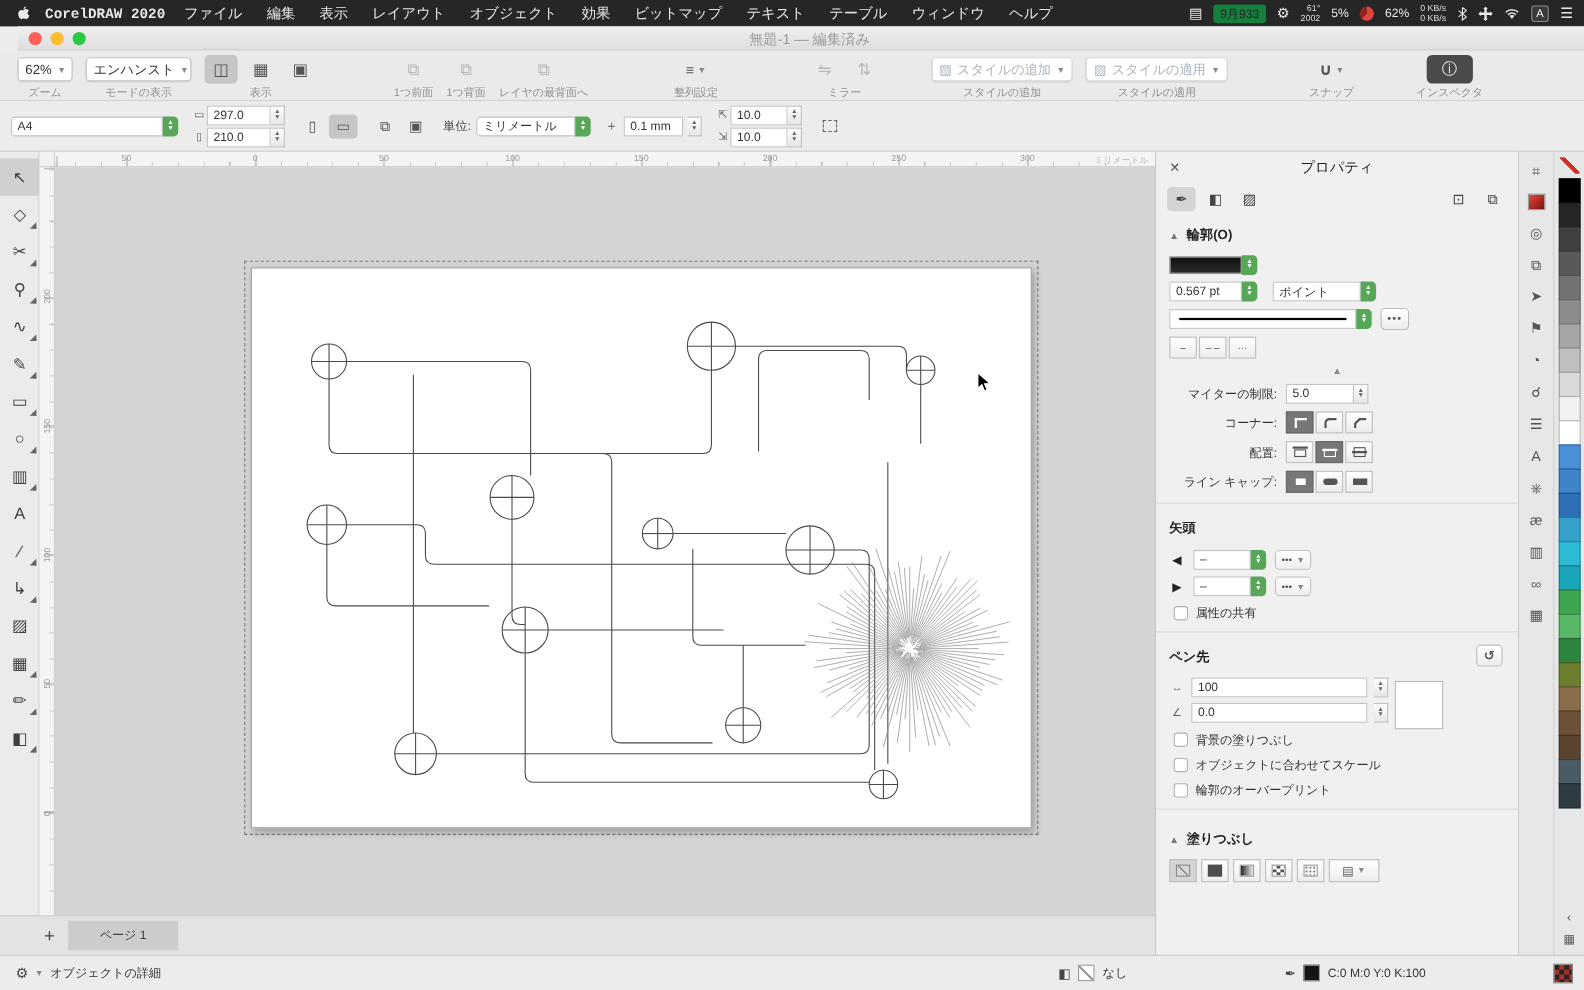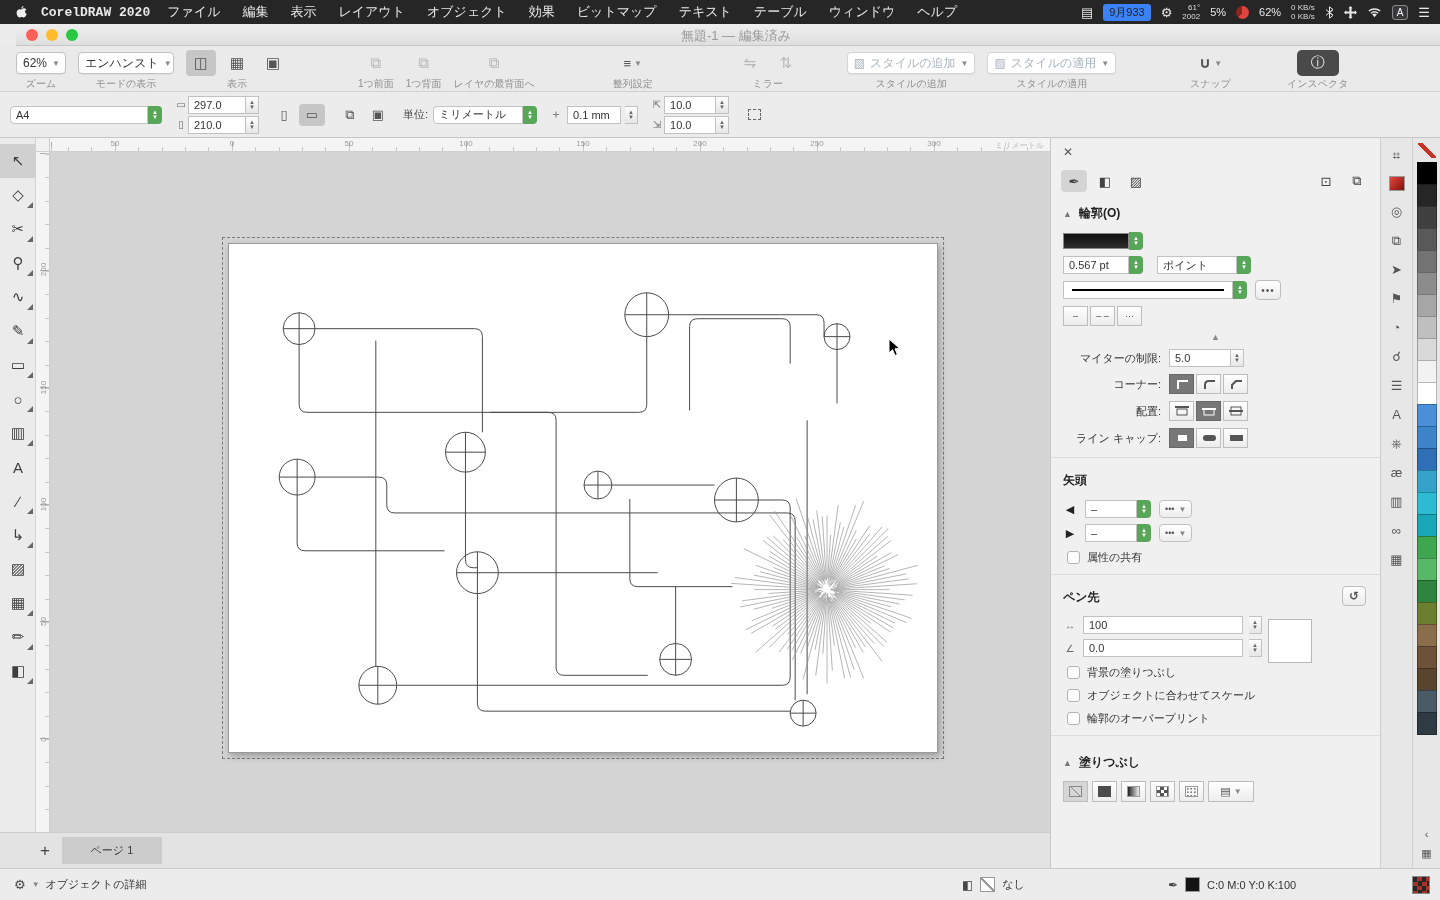--- a/index.html
+++ b/index.html
@@ -9,21 +9,21 @@
 
 
 #menubar{position:absolute;left:0;top:0;width:1440px;height:24px;background:#262626;display:flex;align-items:center;padding:0 10px;color:#e8e8e8;font-size:13px;}
 #menubar .apple{margin:0 8px 0 4px;display:flex;align-items:center;}
 #menubar .appname{font-weight:bold;margin:0 6px;white-space:nowrap;font-family:Liberation Mono, monospace;}
 .menus{display:flex;}
 .menus span{padding:0 11px;white-space:nowrap;}
 .mstatus{margin-left:auto;display:flex;align-items:center;gap:10px;font-size:11px;}
 .sic{color:#e8e8e8;font-size:13px;display:flex;align-items:center;}
 .two{display:flex;flex-direction:column;line-height:9px;font-size:8px;text-align:right;color:#ddd;}
-.badge{background:#3b82f6;color:#222;border-radius:3px;padding:1px 6px;font-size:11px;white-space:nowrap;}
+.badge{background:#15803d;color:#222;border-radius:3px;padding:1px 6px;font-size:11px;white-space:nowrap;}
 .inputsrc{background:#3a3a3c;border:1px solid #8a8a8a;color:#fff;border-radius:3px;font-size:10px;padding:0 4px;line-height:13px;}
 .pie{width:13px;height:13px;border-radius:50%;background:conic-gradient(#e0443e 0 62%,#8c2420 62% 100%);display:inline-block;}
 
 
 #titlebar{position:absolute;top:24px;left:16px;width:1440px;height:22px;background:linear-gradient(#eeeeee,#dfdfdf);border-bottom:1px solid #c6c6c6;}
 .lights{position:absolute;left:10px;top:5px;display:flex;gap:8px;}
 .light{width:12px;height:12px;border-radius:50%;}
 .l-red{background:#ff5f57;}.l-yellow{background:#febc2e;}.l-green{background:#28c840;}
 #win-title{position:absolute;left:0;right:0;top:3px;text-align:center;color:#9a9a9a;font-size:13px;}
 
@@ -658,20 +658,21 @@
 </div>
 
 <div id="pagebar">
   <span class="addpage">+</span>
   <div class="pagetab">ページ 1</div>
 </div>
 
 <div id="panel">
   <div class="phead">
     <span class="x">✕</span>
+    <span class="ptitle">プロパティ</span>
   </div>
   <div class="ptabs">
     <div class="ptab act">✒</div>
     <div class="ptab">◧</div>
     <div class="ptab">▨</div>
     <span class="spacer"></span>
     <div class="ptab">⊡</div>
     <div class="ptab">⧉</div>
   </div>
 

